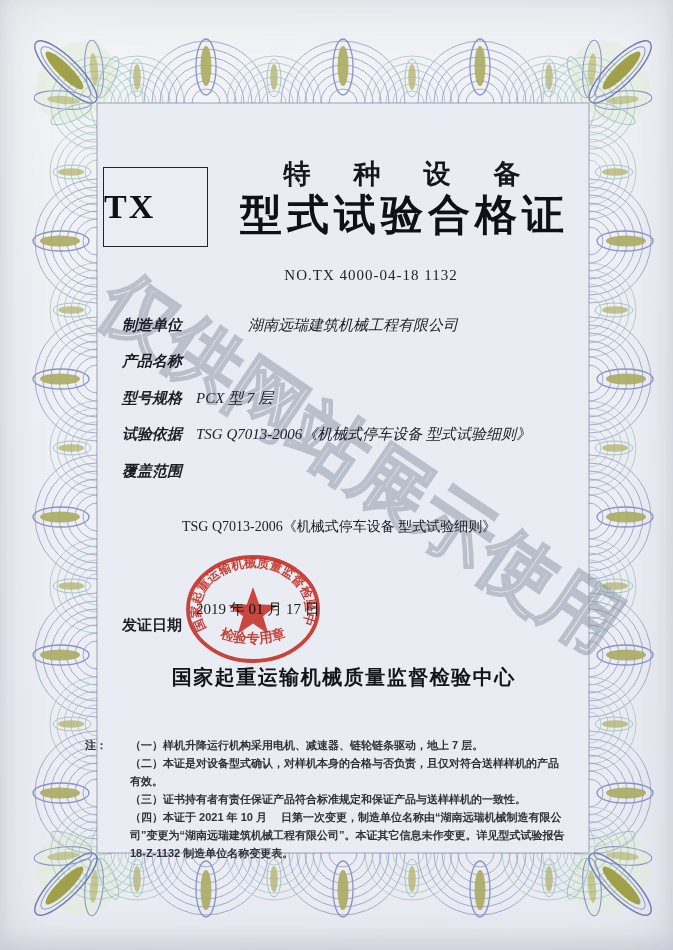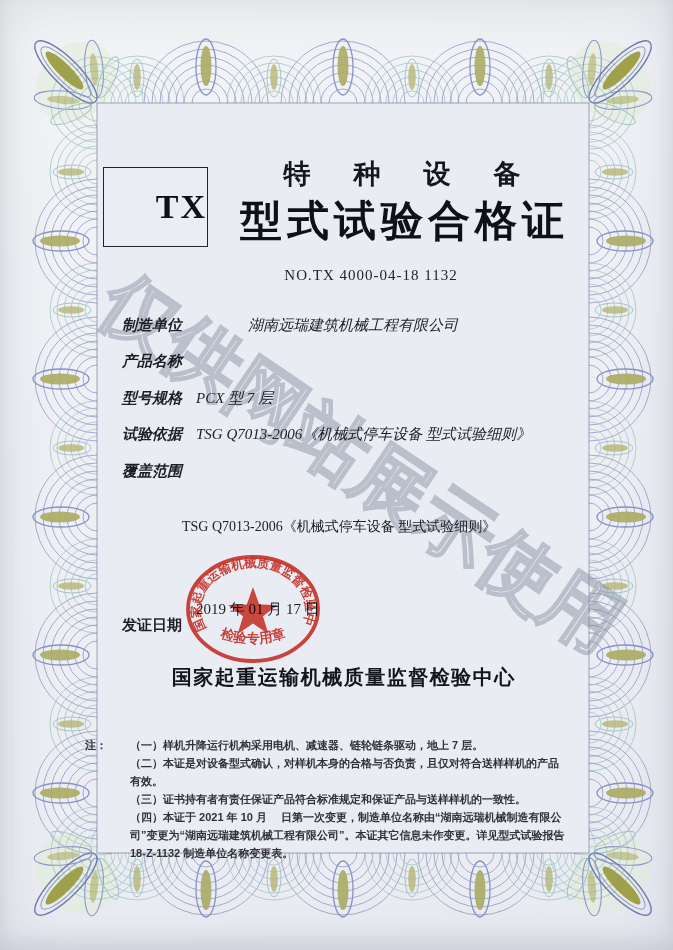--- a/index.html
+++ b/index.html
@@ -10,29 +10,29 @@
     color:#1c1d24;
     box-shadow:inset 0 0 60px rgba(70,75,100,.14), inset 0 -8px 18px rgba(60,60,80,.10);
   }
   svg{display:block;}
   .border-svg{position:absolute;left:0;top:0;z-index:0;}
   .watermark-svg{position:absolute;left:0;top:0;z-index:1;pointer-events:none;}
   .content{position:absolute;left:0;top:0;width:673px;height:950px;z-index:2;}
 
   .tx-box{
     position:absolute;left:103px;top:167px;width:105px;height:80px;box-sizing:border-box;
-    border:1.6px solid #23242b;display:flex;align-items:center;justify-content:flex-end;
+    border:1.6px solid #23242b;display:flex;align-items:center;justify-content:flex-start;
     background:rgba(255,255,255,.08);
   }
   .tx-box span{font-size:34px;font-weight:bold;letter-spacing:2px;color:#101116;}
 
   .supertitle{position:absolute;left:210px;top:161px;width:384px;text-align:center;
     font-size:27px;letter-spacing:43px;padding-left:43px;box-sizing:border-box;
     line-height:1;color:#16171d;font-weight:600;}
-  .title{position:absolute;left:210px;top:200px;width:384px;text-align:center;
+  .title{position:absolute;left:210px;top:194px;width:384px;text-align:center;
     font-size:42px;font-weight:bold;letter-spacing:5px;padding-left:5px;box-sizing:border-box;
     line-height:1;color:#101116;}
   .cert-no{position:absolute;left:114px;top:268px;width:514px;text-align:center;
     font-size:15px;letter-spacing:1px;line-height:1;color:#23242b;}
 
   .fields{position:absolute;left:122px;top:307px;width:460px;font-style:italic;}
   .field-row{display:flex;align-items:center;height:36.5px;font-size:15px;}
   .field-label{width:62px;flex-shrink:0;font-weight:600;color:#1d1e26;}
   .field-value{margin-left:12px;white-space:nowrap;color:#20212a;}
   .field-row.indent .field-value{margin-left:64px;}

